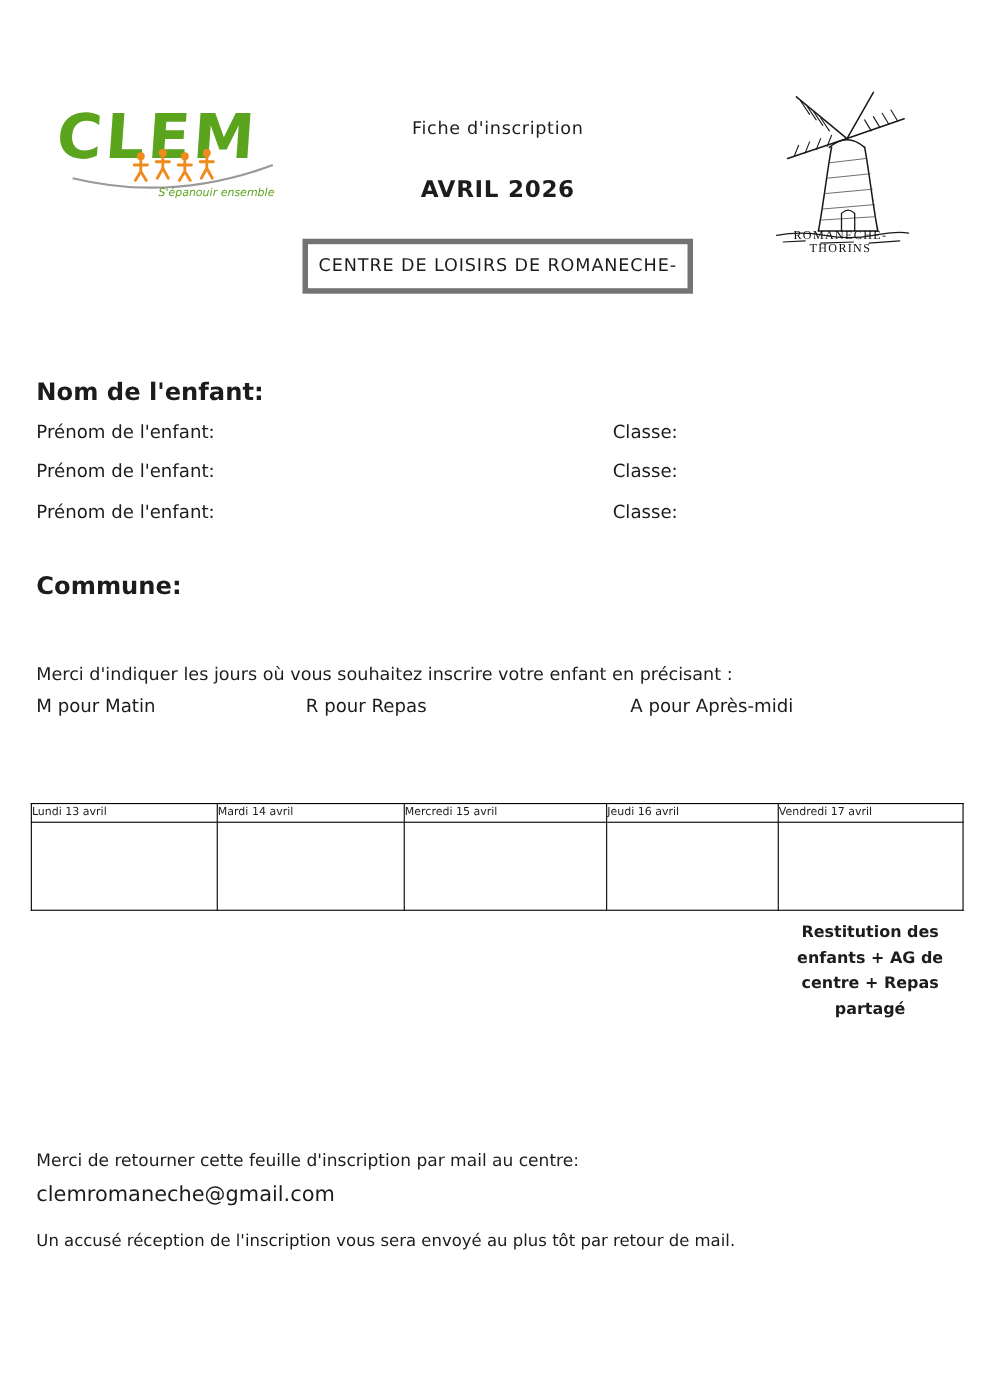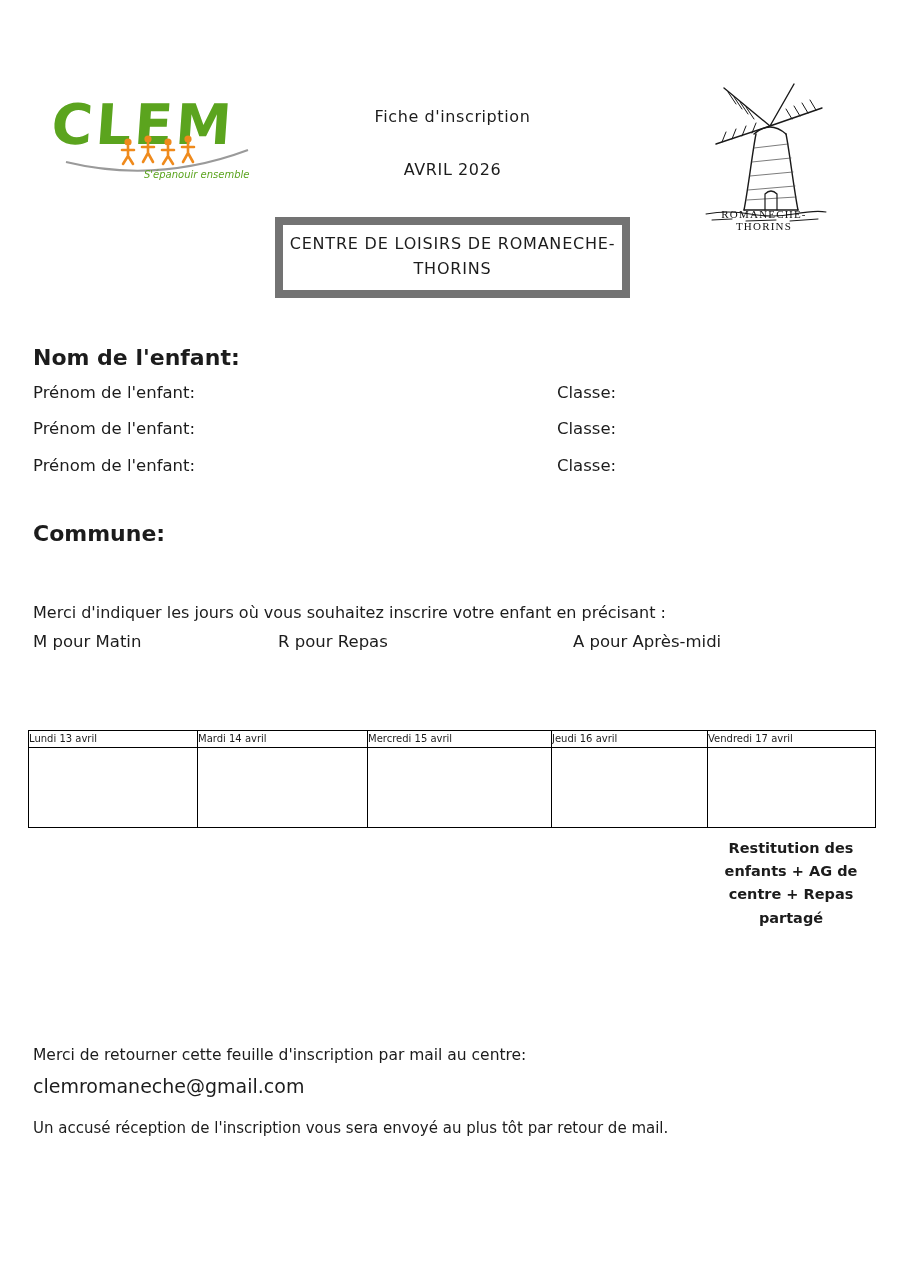--- a/index.html
+++ b/index.html
@@ -7,22 +7,22 @@
   .page {
     position:relative; width:900px; height:1273px; margin:0 auto;
     background:#ffffff; color:#1c1c1c;
     font-family:"DejaVu Sans", sans-serif; overflow:hidden;
   }
   .abs { position:absolute; }
 
   
   .logo-wrap   { left:52px;  top:92px;  width:210px; height:100px; }
   .fiche-title { left:275px; top:107px; width:355px; text-align:center; font-size:16px; letter-spacing:0.6px; }
-  .month-title { left:275px; top:160px; width:355px; text-align:center; font-size:16px; font-weight:normal; letter-spacing:0.6px; }
-  .center-box  { left:275px; top:217px; width:355px; border:8px solid #737373;
+  .month-title { left:275px; top:160px; width:355px; text-align:center; font-size:21px; font-weight:bold; letter-spacing:0.6px; }
+  .center-box  { left:275px; top:217px; width:355px; border:5px solid #737373;
                  text-align:center; font-size:16px; letter-spacing:0.8px;
                  padding:7px 4px 8px 4px; line-height:1.55; }
   .windmill-wrap { left:698px; top:82px; width:132px; height:148px; text-align:center; }
   .windmill-caption { left:694px; top:208px; width:140px; text-align:center;
                       font-family:"Liberation Serif", serif; font-size:11px; letter-spacing:1.2px; color:#111; }
 
   
   .lbl      { font-size:16.5px; }
   .lbl-bold { font-size:22px; font-weight:bold; }
   .nom      { left:33px;  top:345px; }
@@ -79,21 +79,20 @@
       </g>
       <text x="92" y="86" font-size="10" font-style="italic" font-family="DejaVu Sans, sans-serif" fill="#5ba41e">S'épanouir ensemble</text>
     </svg>
   </div>
 
   <div class="abs fiche-title">Fiche d'inscription</div>
   <div class="abs month-title">AVRIL 2026</div>
 
   <div class="abs center-box">
     <div>CENTRE DE LOISIRS DE ROMANECHE-</div>
-    <div>THORINS</div>
   </div>
 
   <div class="abs windmill-wrap">
     <svg viewBox="0 0 132 148" width="132" height="148">
       <g stroke="#1a1a1a" fill="none" stroke-width="1.4" stroke-linecap="round">
 
         <path d="M72,44 L26,6 M72,44 L124,26 M72,44 L18,62 M72,44 L96,2"></path>
         <path d="M30,10 L38,22 M36,15 L44,27 M42,20 L50,32 M48,25 L56,37" stroke-width="1"></path>
         <path d="M118,28 L112,18 M110,31 L104,21 M102,34 L96,24 M94,37 L88,27" stroke-width="1"></path>
         <path d="M24,60 L28,50 M34,57 L38,47 M44,54 L48,44 M54,51 L58,41" stroke-width="1"></path>

